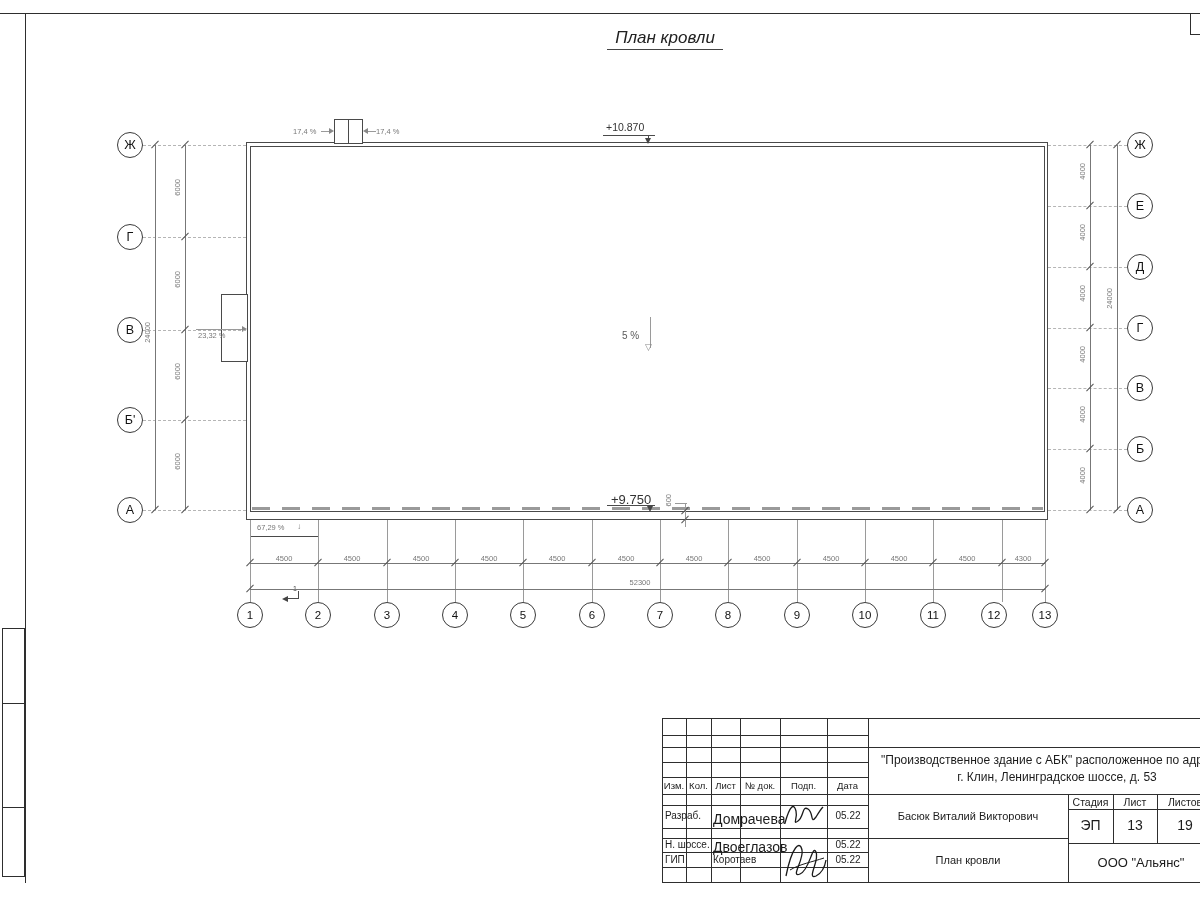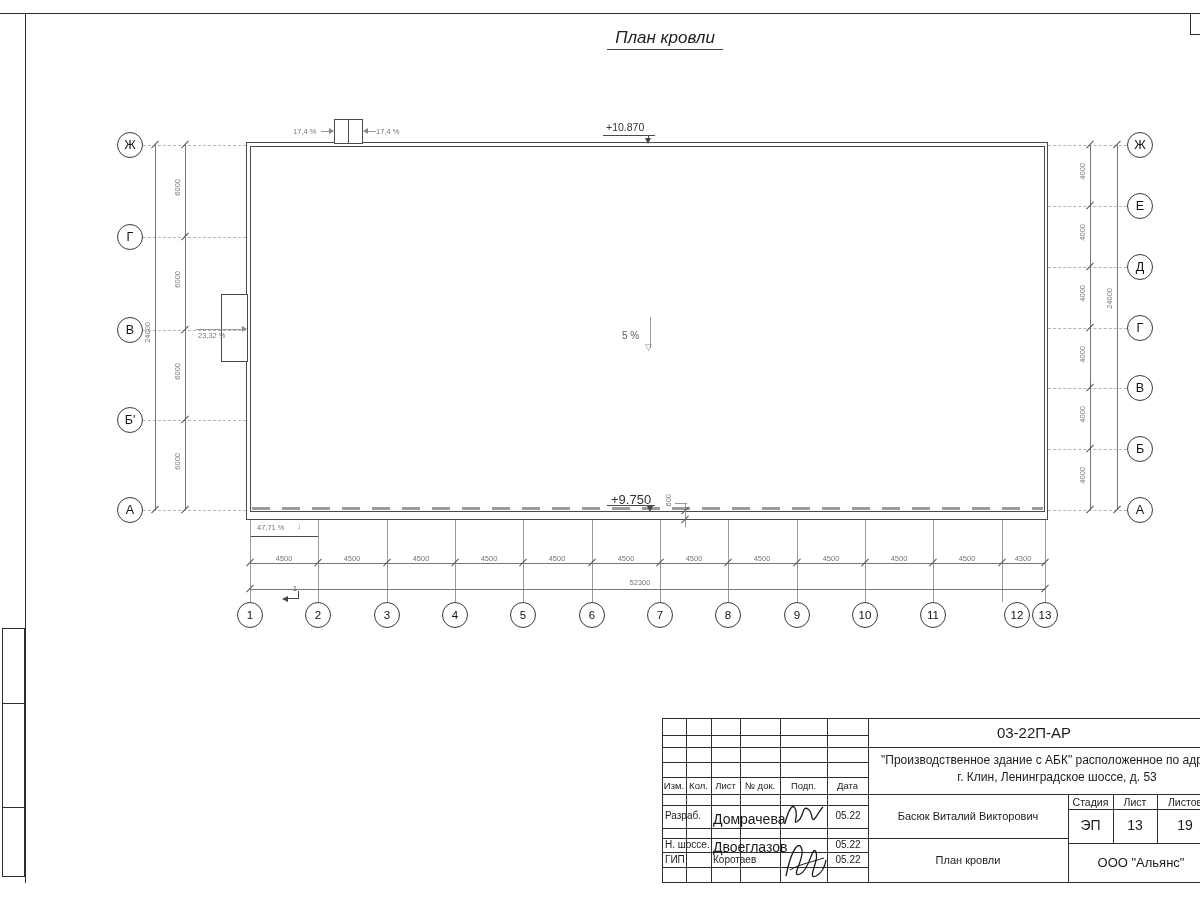--- a/index.html
+++ b/index.html
@@ -82,21 +82,21 @@
   <div class="h ext" style="left:321px;top:131px;width:10px"></div>
   <div class="tri right" style="left:329px;top:128px"></div>
   <div class="dim" style="left:376px;top:127px">17,4 %</div>
   <div class="h ext" style="left:366px;top:131px;width:10px"></div>
   <div class="tri left" style="left:363px;top:128px"></div>
 
   <div class="dim" style="left:198px;top:331px">23,32 %</div>
   <div class="h ext" style="left:196px;top:329px;width:46px"></div>
   <div class="tri right" style="left:242px;top:326px"></div>
 
-  <div class="dim" style="left:257px;top:523px">47,71 %</div>
+  <div class="dim" style="left:257px;top:523px">67,29 %</div>
   <div class="dim" style="left:297px;top:522px;font-size:8px">↓</div>
 
   <div class="tri leftD" style="left:282px;top:596px"></div>
   <div class="h bl" style="left:287px;top:598px;width:12px"></div>
   <div class="v bl" style="left:298px;top:591px;height:8px"></div>
   <div class="dim" style="left:293px;top:585px;font-size:7px;color:#444">1</div>
 
   <div class="dash" style="left:143px;top:145px;width:103px"></div>
   <div class="dash" style="left:143px;top:237px;width:103px"></div>
   <div class="dash" style="left:143px;top:330px;width:103px"></div>
@@ -205,21 +205,21 @@
   <div class="cir num" style="left:305px;top:602px">2</div>
   <div class="cir num" style="left:374px;top:602px">3</div>
   <div class="cir num" style="left:442px;top:602px">4</div>
   <div class="cir num" style="left:510px;top:602px">5</div>
   <div class="cir num" style="left:579px;top:602px">6</div>
   <div class="cir num" style="left:647px;top:602px">7</div>
   <div class="cir num" style="left:715px;top:602px">8</div>
   <div class="cir num" style="left:784px;top:602px">9</div>
   <div class="cir num" style="left:852px;top:602px">10</div>
   <div class="cir num" style="left:920px;top:602px">11</div>
-  <div class="cir num" style="left:1004px;top:602px">12</div>
+  <div class="cir num" style="left:981px;top:602px">12</div>
   <div class="cir num" style="left:1032px;top:602px">13</div>
 
   <div class="frect" style="left:662px;top:718px;width:552px;height:165px;background:transparent"></div>
   <div class="v fr" style="left:686px;top:718px;height:165px"></div>
   <div class="v fr" style="left:711px;top:718px;height:165px"></div>
   <div class="v fr" style="left:740px;top:718px;height:165px"></div>
   <div class="v fr" style="left:780px;top:718px;height:165px"></div>
   <div class="v fr" style="left:827px;top:718px;height:165px"></div>
   <div class="v fr" style="left:868px;top:718px;height:165px"></div>
   <div class="h fr" style="left:662px;top:735px;width:206px"></div>
@@ -234,21 +234,20 @@
   <div class="h fr" style="left:662px;top:867px;width:206px"></div>
   <div class="h fr" style="left:868px;top:747px;width:346px"></div>
   <div class="h fr" style="left:868px;top:794px;width:346px"></div>
   <div class="v fr" style="left:1068px;top:794px;height:89px"></div>
   <div class="h fr" style="left:868px;top:838px;width:200px"></div>
   <div class="v fr" style="left:1113px;top:794px;height:49px"></div>
   <div class="v fr" style="left:1157px;top:794px;height:49px"></div>
   <div class="h fr" style="left:1068px;top:809px;width:146px"></div>
   <div class="h fr" style="left:1068px;top:843px;width:146px"></div>
 
-  <div class="tbt ctr" style="left:868px;top:724px;width:332px;font-size:15px">03-22П-АР</div>
   <div class="tbt" style="left:881px;top:753px;font-size:12px">"Производственное здание с АБК" расположенное по адресу:</div>
   <div class="tbt ctr" style="left:892px;top:770px;width:330px;font-size:12px">г. Клин, Ленинградское шоссе, д. 53</div>
 
   <div class="tbt ctr" style="left:662px;top:780px;width:24px;font-size:9.5px">Изм.</div>
   <div class="tbt ctr" style="left:686px;top:780px;width:25px;font-size:9.5px">Кол.</div>
   <div class="tbt ctr" style="left:711px;top:780px;width:29px;font-size:9.5px">Лист</div>
   <div class="tbt ctr" style="left:740px;top:780px;width:40px;font-size:9.5px">№ док.</div>
   <div class="tbt ctr" style="left:780px;top:780px;width:47px;font-size:9.5px">Подп.</div>
   <div class="tbt ctr" style="left:827px;top:780px;width:41px;font-size:9.5px">Дата</div>
 

